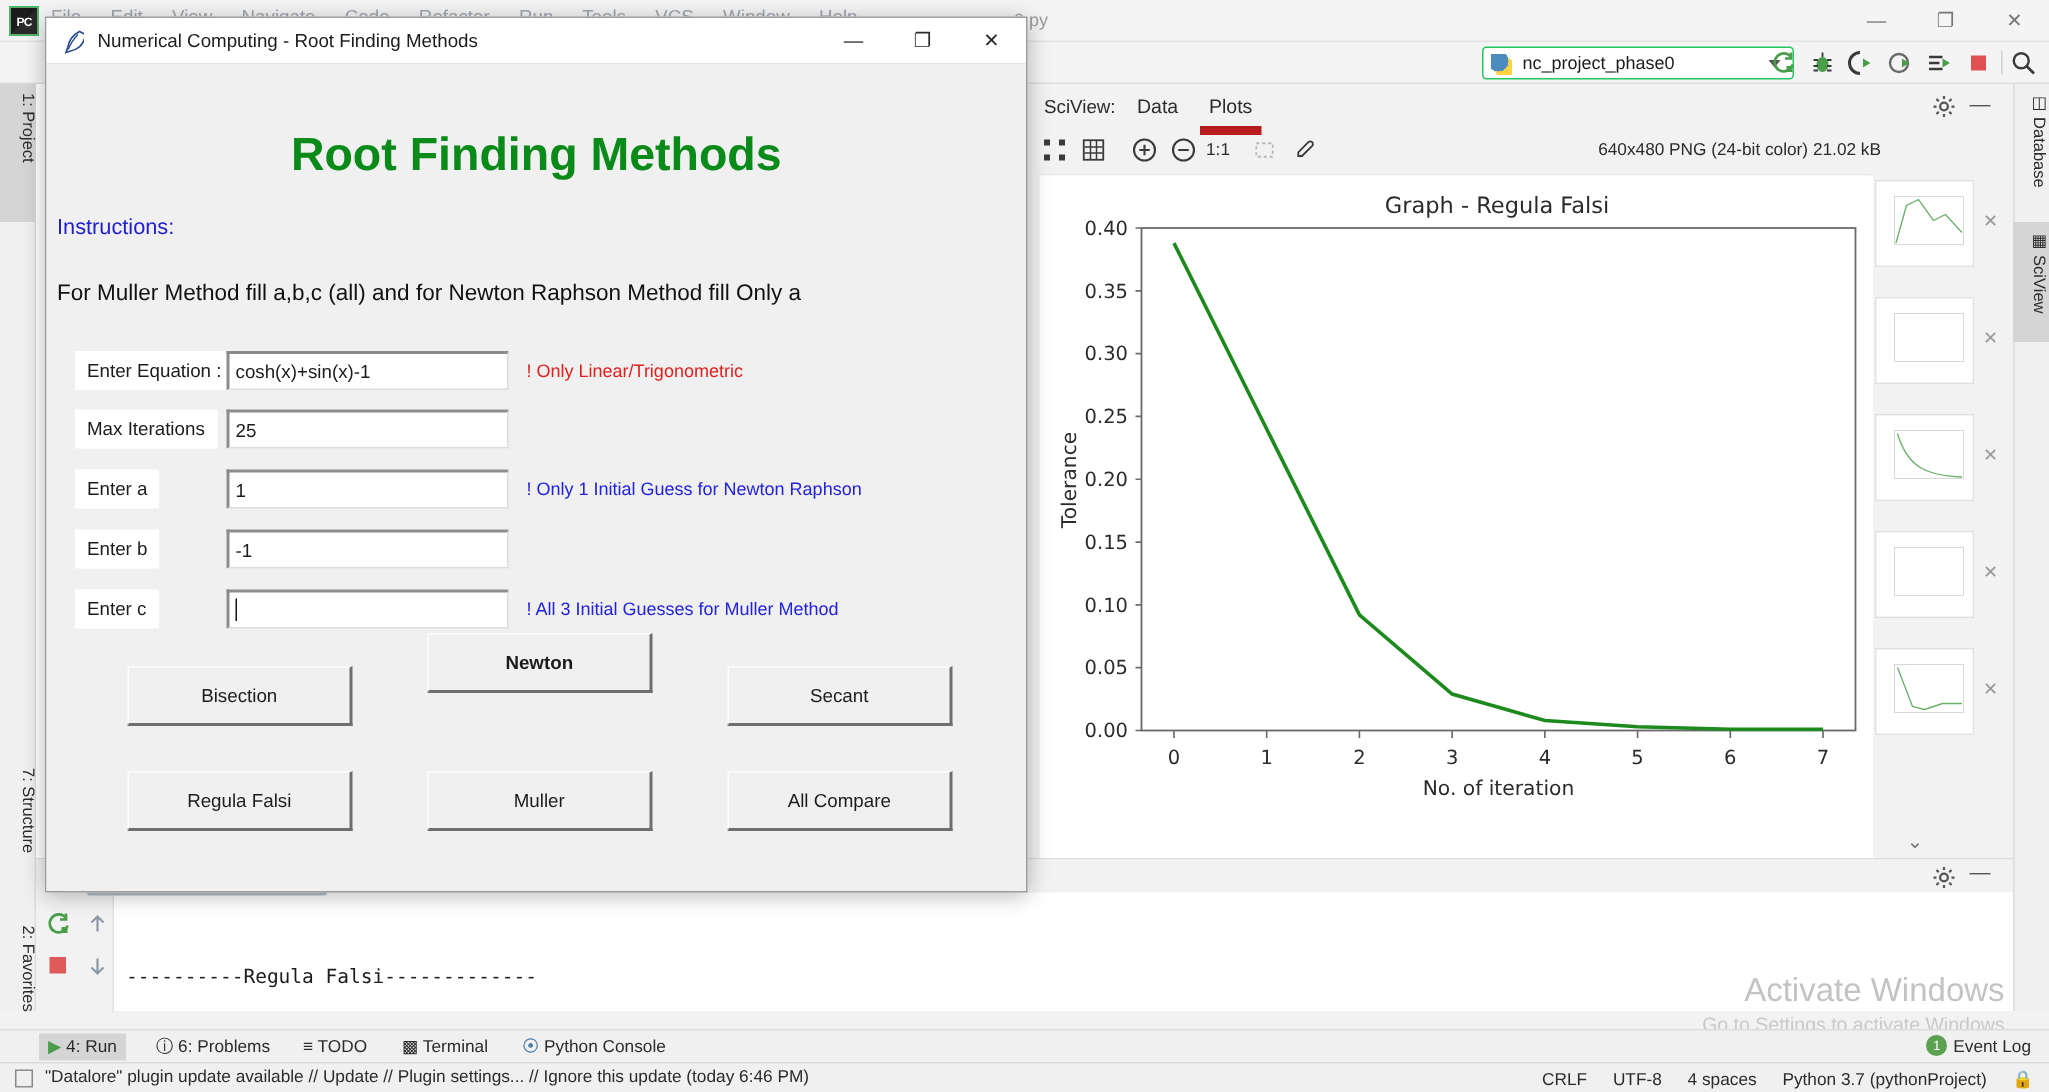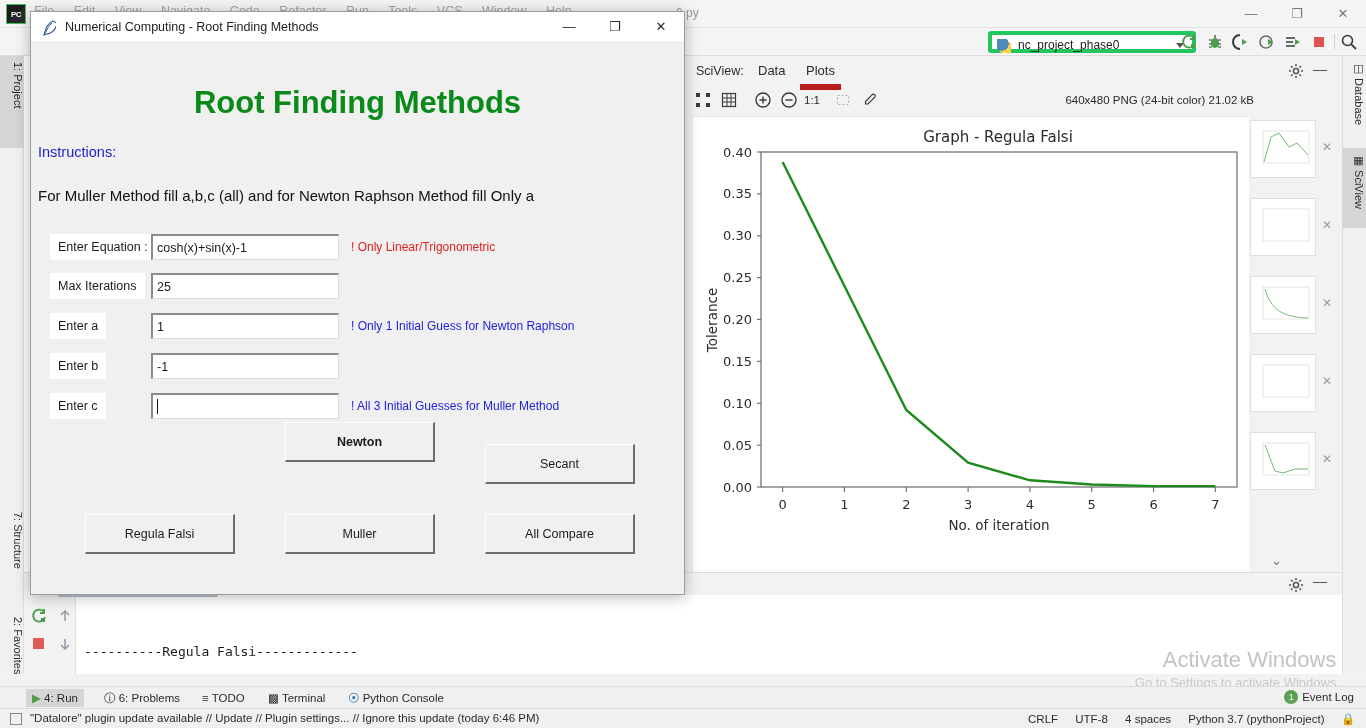--- a/index.html
+++ b/index.html
@@ -33,21 +33,21 @@
   .ide-menubar { position: absolute; left: 34px; top: 4px; font-size: 12.5px; color: #9fa5ad; }
   .ide-menubar span { margin-right: 16px; }
 
   
   .ide-toolbar {
     position: absolute; left: 0; top: 28px; width: 1366px; height: 28px;
     background: #f4f4f4; border-bottom: 1px solid #dcdcdc;
   }
   .run-config {
     position: absolute; left: 988px; top: 3px; width: 208px; height: 22px;
-    background: #fff; border: 4px solid #22c55e; border-radius: 3px;
+    background: #fff; border: 1px solid #22c55e; border-radius: 3px;
     font-size: 12px; color: #1c1c1c; line-height: 20px; padding-left: 26px;
   }
   .run-config .pyicon {
     position: absolute; left: 5px; top: 4px; width: 14px; height: 14px;
     background: radial-gradient(circle at 35% 35%, #4b8bbe 52%, transparent 53%),
                 radial-gradient(circle at 68% 68%, #ffd343 52%, transparent 53%);
   }
   .run-config .caret { position: absolute; right: 8px; top: 8px;
      border-left: 4px solid transparent; border-right: 4px solid transparent;
      border-top: 5px solid #555; }
@@ -600,20 +600,21 @@
         <div class="fld-label" style="left:19px">Enter b</div>
         <div class="fld-input" style="left:120px">-1</div>
       </div>
 
       <div class="field-row" style="top:350px">
         <div class="fld-label" style="left:19px">Enter c</div>
         <div class="fld-input" style="left:120px"><span class="caret-bar"></span></div>
         <div class="fld-hint hint-blue" style="left:320px">! All 3 Initial Guesses for Muller Method</div>
       </div>
 
+      <div class="mbtn" style="left:54px;  top:401px; width:150px;">Bisection</div>
       <div class="mbtn" style="left:254px; top:379px; width:150px;font-weight:bold;">Newton</div>
       <div class="mbtn" style="left:454px; top:401px; width:150px;">Secant</div>
 
       <div class="mbtn" style="left:54px;  top:471px; width:150px;">Regula Falsi</div>
       <div class="mbtn" style="left:454px; top:471px; width:150px;">All Compare</div>
       <div class="mbtn" style="left:254px; top:471px; width:150px;">Muller</div>
     </div>
   </div>
 
 </div>

